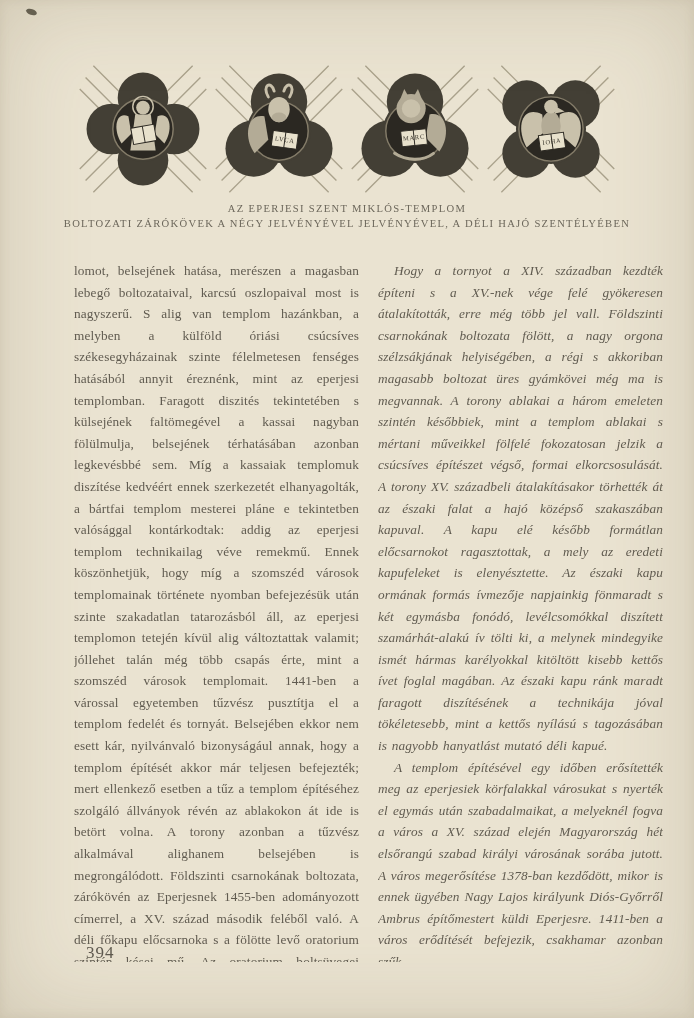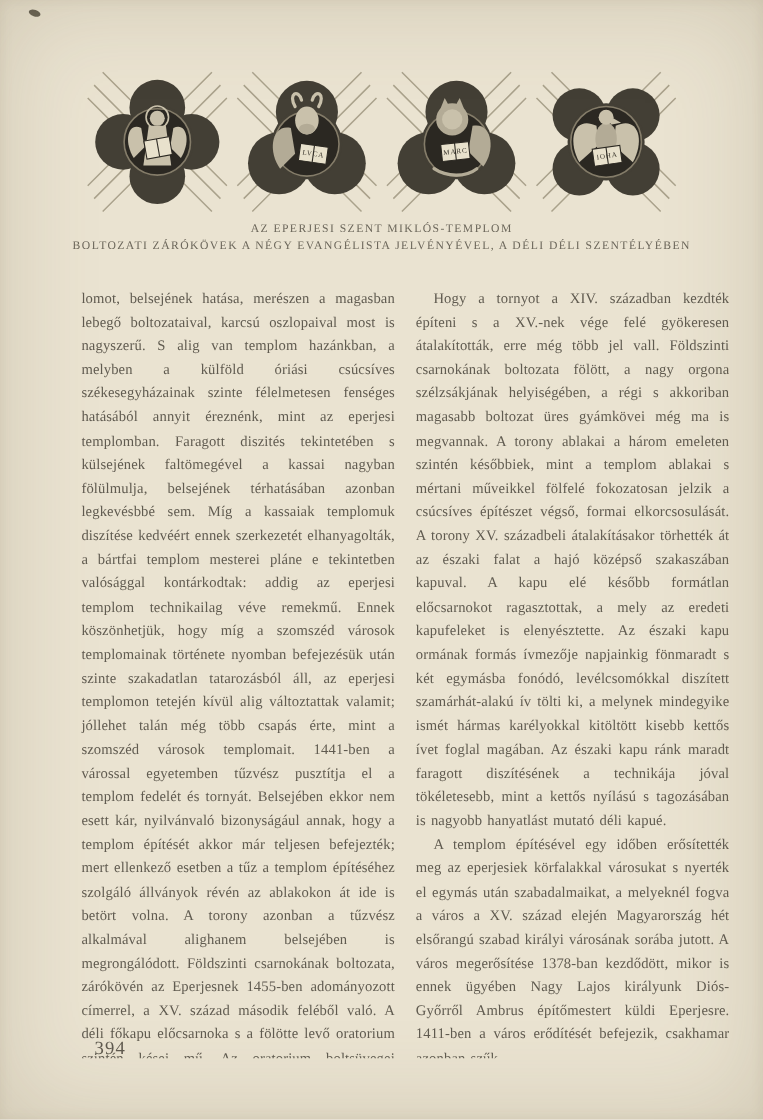--- a/index.html
+++ b/index.html
@@ -35,21 +35,21 @@
     display:flex;gap:19px;overflow:hidden;
   }
   .col{
     width:285px;height:100%;overflow:hidden;
     font-size:13.3px;line-height:21.6px;
     text-align:justify;
     word-spacing:1.2px;letter-spacing:.12px;
     color:#605b50;
   }
   .col p{margin:0;}
-  .col p.indent{text-indent:16px;}
+  .col p.indent{text-indent:16px;font-style:italic;}
   .page-number{
     position:absolute;left:86px;top:943px;
     font-size:17px;letter-spacing:1px;color:#5f5a4f;
   }
   svg text.booklabel{
     font-family:"Liberation Serif", serif;
     font-size:6.6px;letter-spacing:.8px;fill:#39352c;
   }
 </style>
 </head>
@@ -187,21 +187,21 @@
             <text class="booklabel" x="66" y="90" text-anchor="middle">IOHA</text>
           </g>
         </g>
       </svg>
     </div>
 
   </div>
 
   <div class="caption">
     <div>AZ EPERJESI SZENT MIKLÓS-TEMPLOM</div>
-    <div>BOLTOZATI ZÁRÓKÖVEK A NÉGY EVANGÉLISTA JELVÉNYÉVEL, A DÉLI DÉLI SZENTÉLYÉBEN</div>
+    <div>BOLTOZATI ZÁRÓKÖVEK A NÉGY JELVÉNYÉVEL JELVÉNYÉVEL, A DÉLI HAJÓ SZENTÉLYÉBEN</div>
   </div>
 
   <div class="columns">
     <div class="col">
       <p>lomot, belsejének hatása, merészen a magasban lebegő boltozataival, karcsú oszlopaival most is nagyszerű. S alig van templom hazánkban, a melyben a külföld óriási csúcsíves székesegyházainak szinte félelmetesen fenséges hatásából annyit éreznénk, mint az eperjesi templomban. Faragott diszités tekintetében s külsejének faltömegével a kassai nagyban fölülmulja, belsejének térhatásában azonban legkevésbbé sem. Míg a kassaiak templomuk diszítése kedvéért ennek szerkezetét elhanyagolták, a bártfai templom mesterei pláne e tekintetben valósággal kontárkodtak: addig az eperjesi templom technikailag véve remekmű. Ennek köszönhetjük, hogy míg a szomszéd városok templomainak története nyomban befejezésük után szinte szakadatlan tatarozásból áll, az eperjesi templomon tetején kívül alig változtattak valamit; jóllehet talán még több csapás érte, mint a szomszéd városok templomait. 1441-ben a várossal egyetemben tűzvész pusztítja el a templom fedelét és tornyát. Belsejében ekkor nem esett kár, nyilvánvaló bizonyságául annak, hogy a templom építését akkor már teljesen befejezték; mert ellenkező esetben a tűz a templom építéséhez szolgáló állványok révén az ablakokon át ide is betört volna. A torony azonban a tűzvész alkalmával alighanem belsejében is megrongálódott. Földszinti csarnokának boltozata, zárókövén az Eperjesnek 1455-ben adományozott címerrel, a XV. század második feléből való. A déli főkapu előcsarnoka s a fölötte levő oratorium szintén kései mű. Az oratorium boltsüvegei nincsenek a hálót formáló gerincek közé iktatva, hanem ezek tetején nyugosznak. A hajdanában délfelől nyilt előcsarnok csillagboltozatának a zárókövét szintén címer diszíti, a mely hosszában két mezőre</p>
     </div>
     <div class="col">
       <p class="indent">Hogy a tornyot a XIV. században kezdték építeni s a XV.-nek vége felé gyökeresen átalakították, erre még több jel vall. Földszinti csarnokának boltozata fölött, a nagy orgona szélzsákjának helyiségében, a régi s akkoriban magasabb boltozat üres gyámkövei még ma is megvannak. A torony ablakai a három emeleten szintén későbbiek, mint a templom ablakai s mértani műveikkel fölfelé fokozatosan jelzik a csúcsíves építészet végső, formai elkorcsosulását. A torony XV. századbeli átalakításakor törhették át az északi falat a hajó középső szakaszában kapuval. A kapu elé később formátlan előcsarnokot ragasztottak, a mely az eredeti kapufeleket is elenyésztette. Az északi kapu ormának formás ívmezője napjainkig fönmaradt s két egymásba fonódó, levélcsomókkal diszített szamárhát-alakú ív tölti ki, a melynek mindegyike ismét hármas karélyokkal kitöltött kisebb kettős ívet foglal magában. Az északi kapu ránk maradt faragott diszítésének a technikája jóval tökéletesebb, mint a kettős nyílású s tagozásában is nagyobb hanyatlást mutató déli kapué.</p>
       <p class="indent">A templom építésével egy időben erősítették meg az eperjesiek körfalakkal városukat s nyerték el egymás után szabadalmaikat, a melyeknél fogva a város a XV. század elején Magyarország hét elsőrangú szabad királyi városának sorába jutott. A város megerősítése 1378-ban kezdődött, mikor is ennek ügyében Nagy Lajos királyunk Diós-Győrről Ambrus építőmestert küldi Eperjesre. 1411-ben a város erődítését befejezik, csakhamar azonban szűk-</p>
     </div>

